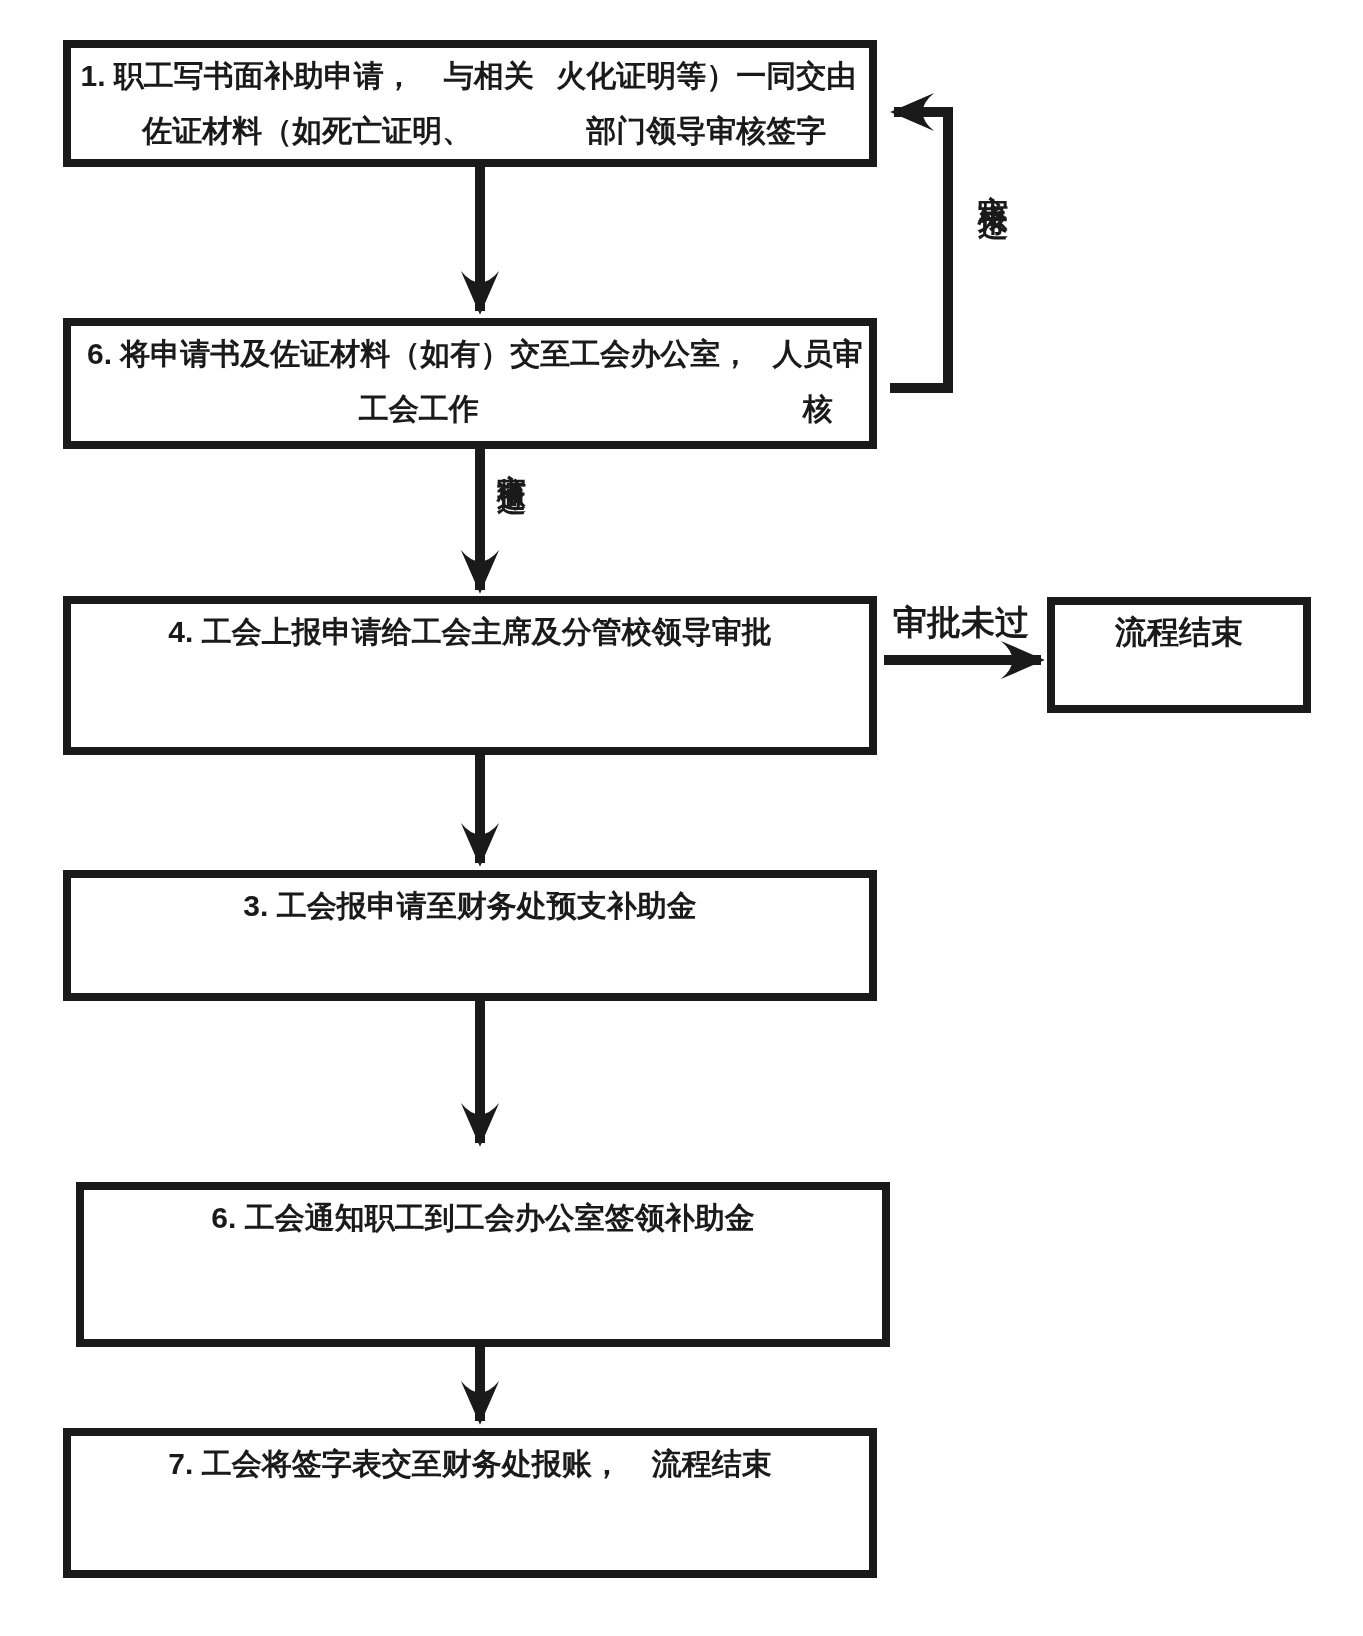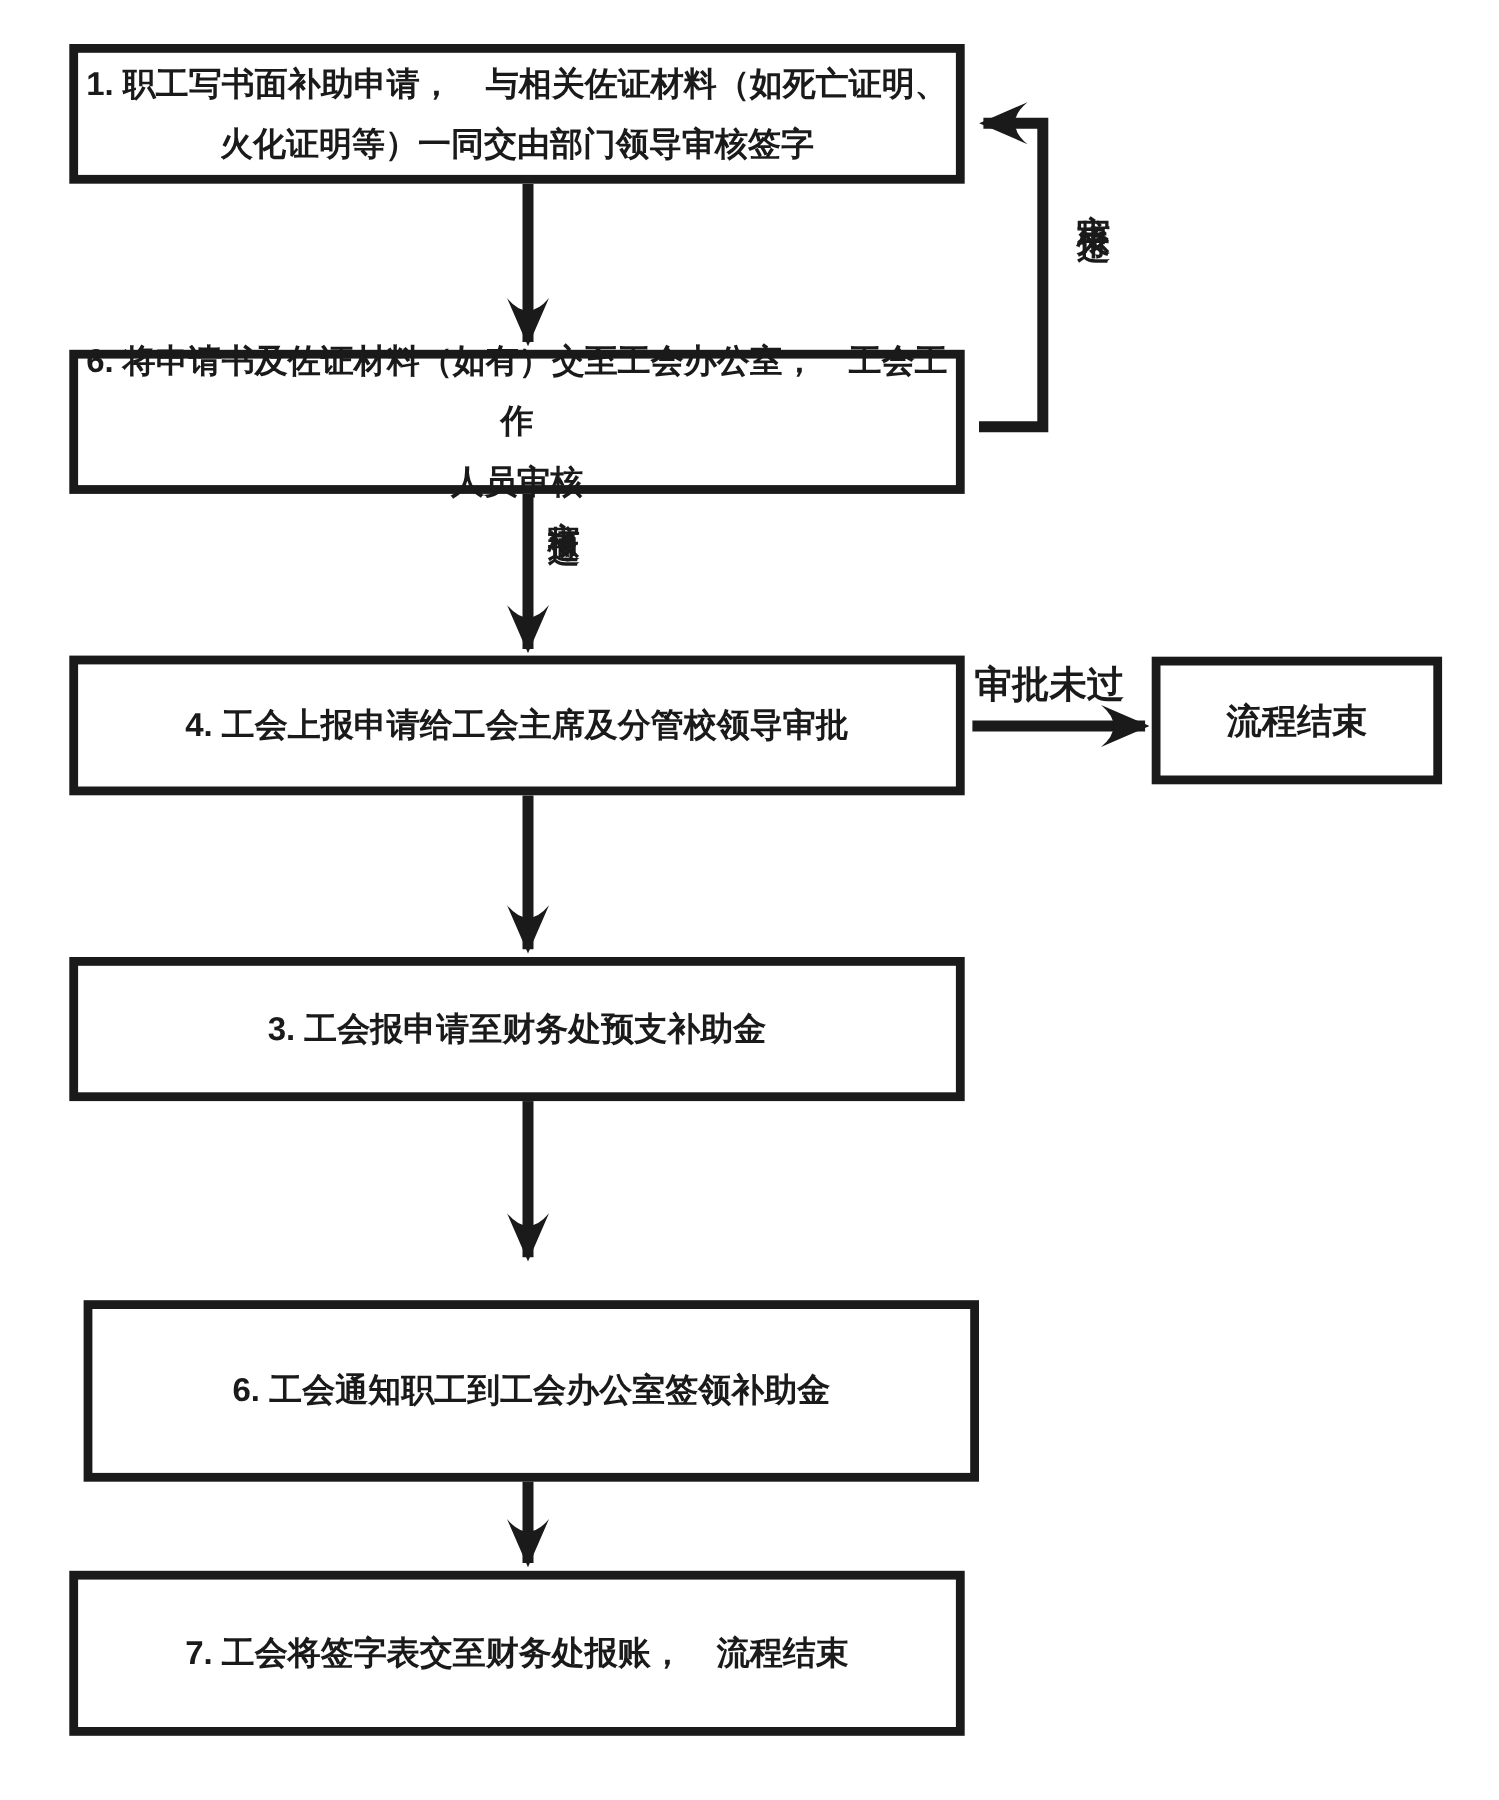--- a/index.html
+++ b/index.html
@@ -15,31 +15,31 @@
     font-family: "Liberation Sans", sans-serif;
     color: #1a1a1a;
     overflow: hidden;
   }
   .flow-box {
     position: absolute;
     box-sizing: border-box;
     border: 8px solid #1a1a1a;
     background: #ffffff;
     display: flex;
-    flex-direction: column;
+    flex-direction: row;
     justify-content: center;
     text-align: center;
     font-weight: bold;
     font-size: 30px;
     line-height: 55px;
     color: #1a1a1a;
   }
   #box-step1 { left: 63px;  top: 40px;   width: 814px; height: 127px; }
   #box-step2 { left: 63px;  top: 318px;  width: 814px; height: 131px; }
-  #box-step4 { left: 63px;  top: 596px;  width: 814px; height: 127px; }
+  #box-step4 { left: 63px;  top: 596px;  width: 814px; height: 159px; }
   #box-step5 { left: 63px;  top: 870px;  width: 814px; height: 131px; }
   #box-step6 { left: 76px;  top: 1150px; width: 814px; height: 165px; margin-top: 32px; }
   #box-step7 { left: 63px;  top: 1428px; width: 814px; height: 150px; }
   #box-terminate { left: 1047px; top: 597px; width: 264px; height: 116px; font-size: 32px; }
 
   #arrow-layer {
     position: absolute;
     left: 0; top: 0;
     width: 1363px;
     height: 1636px;
@@ -61,20 +61,21 @@
     color: #1a1a1a;
     white-space: nowrap;
   }
   #label-review-failed { left: 972px; top: 170px; }
   #label-review-passed { left: 492px; top: 450px; font-size: 29px; letter-spacing: 4px; }
   #label-approval-failed {
     position: absolute;
     left: 886px;
     top: 600px;
     width: 150px;
+    text-align: center;
     font-weight: bold;
     font-size: 34px;
     color: #1a1a1a;
     white-space: nowrap;
   }
 </style>
 </head>
 <body>
 
 <div id="canvas">

